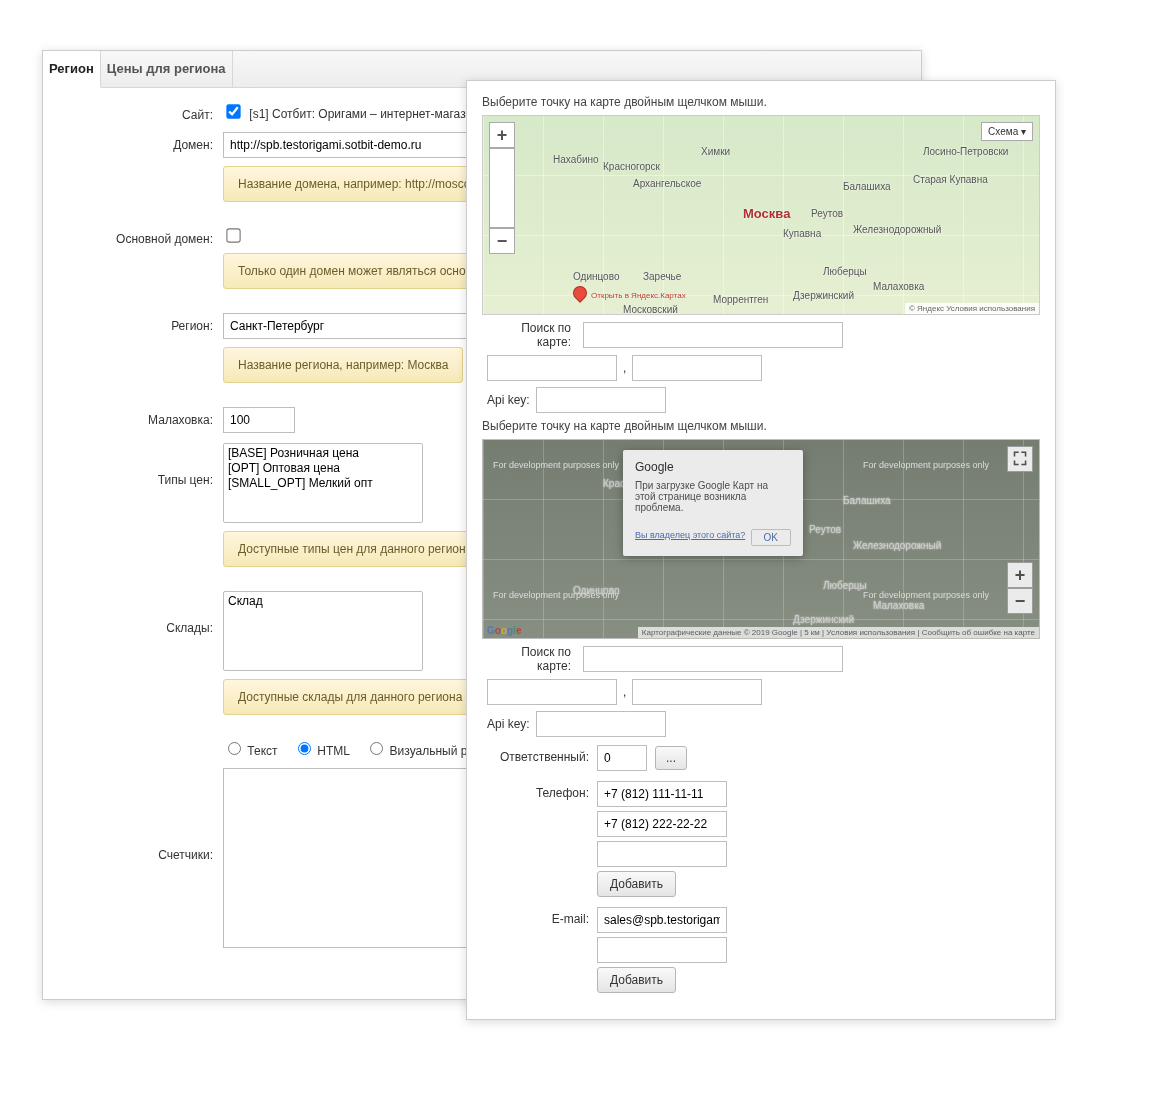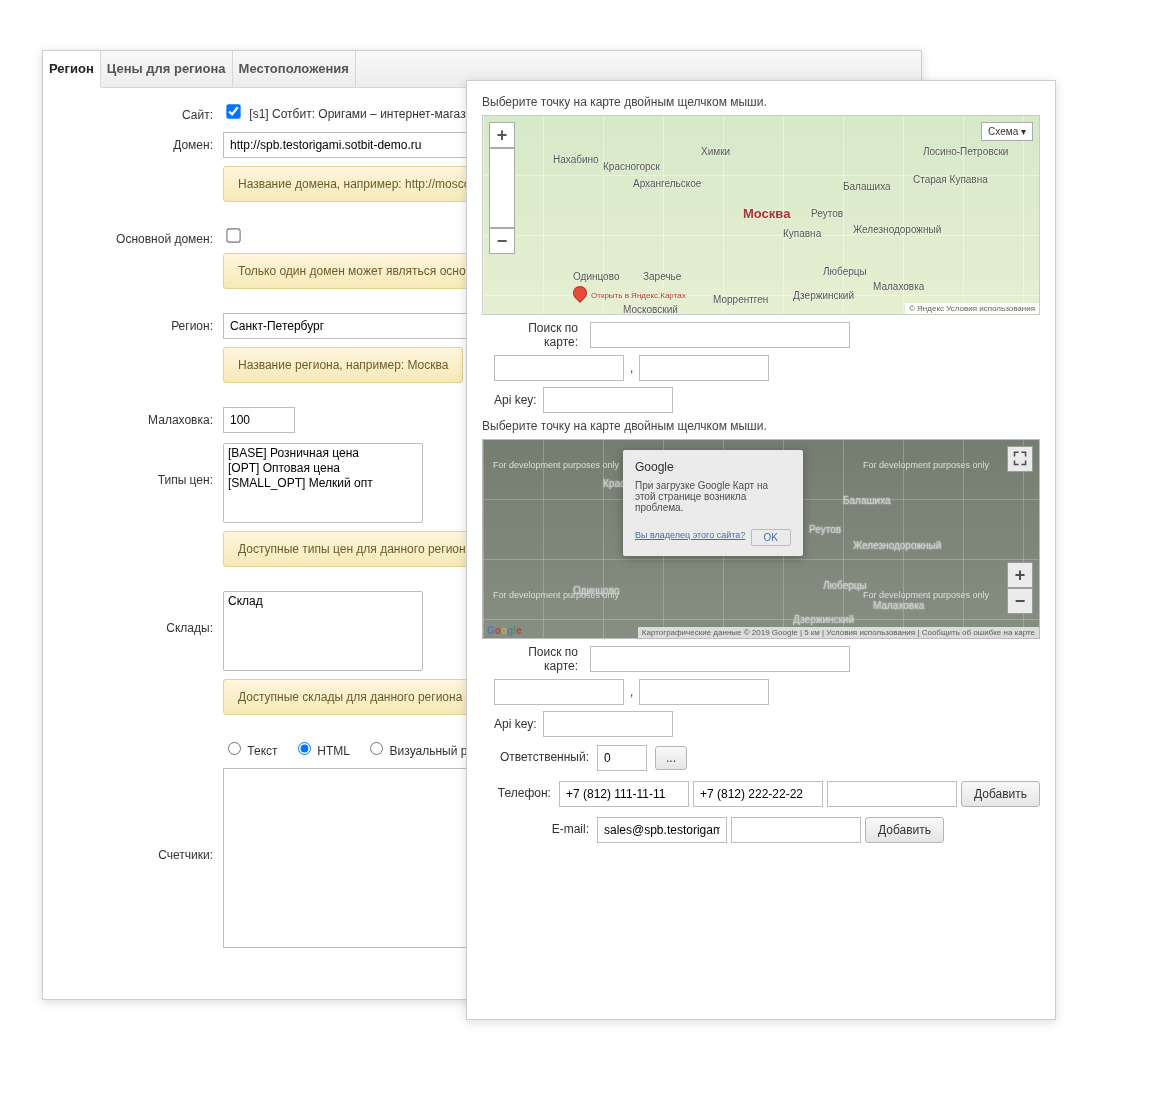--- a/index.html
+++ b/index.html
@@ -167,45 +167,44 @@
   .google-logo {
     position:absolute;bottom:2px;left:4px;font-size:10px;font-weight:bold;
   }
   .google-logo span:nth-child(1){color:#4285F4}
   .google-logo span:nth-child(2){color:#EA4335}
   .google-logo span:nth-child(3){color:#FBBC05}
   .google-logo span:nth-child(4){color:#4285F4}
   .google-logo span:nth-child(5){color:#34A853}
   .google-logo span:nth-child(6){color:#EA4335}
 
-  .inline-row { display:flex;align-items:center;gap:6px;margin:6px 12px;}
+  .inline-row { display:flex;align-items:center;gap:6px;margin:6px 5px;}
   .inline-row .lbl2 { width: 90px; text-align:right; padding-right:6px;}
   .inline-row input[type="text"]{ width:130px; }
   .inline-row input.long{ width:260px; }
   .btn {
     background:linear-gradient(#f9f9f9,#e5e5e5);
     border:1px solid #b5b5b5;border-radius:3px;
     padding:5px 12px;font-size:12px;color:#333;cursor:pointer;
   }
   .browse-btn {
     padding: 4px 10px;
   }
   .field-row { display:flex; margin-bottom:4px; }
   .field-row .label3 { width:115px;text-align:right;padding-right:8px;padding-top:5px;}
-  .field-row .col { display:flex;flex-direction:row;gap:4px;}
+  .field-row .col { display:flex;flex-direction:column;gap:4px;}
   .field-row input[type="text"]{ width:130px; }
 </style>
 </head>
 <body>
 
 <div class="panel-left">
   <div class="tabs">
     <div class="tab active">Регион</div>
     <div class="tab">Цены для региона</div>
-    <div class="tab">Местоположения</div>
   </div>
   <div class="form-area">
 
     <div class="row">
       <div class="lbl">Сайт:</div>
       <div class="ctl">
         <input type="checkbox" checked="" style="">
         <span>[s1] Сотбит: Оригами – интернет-магазин</span>
       </div>
     </div>

